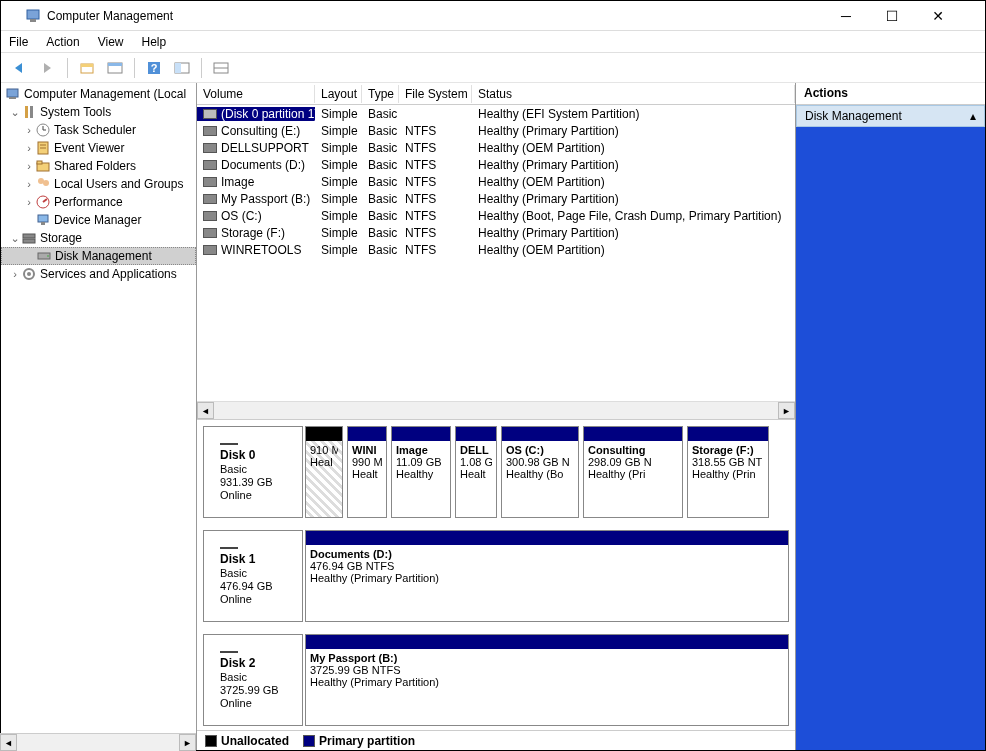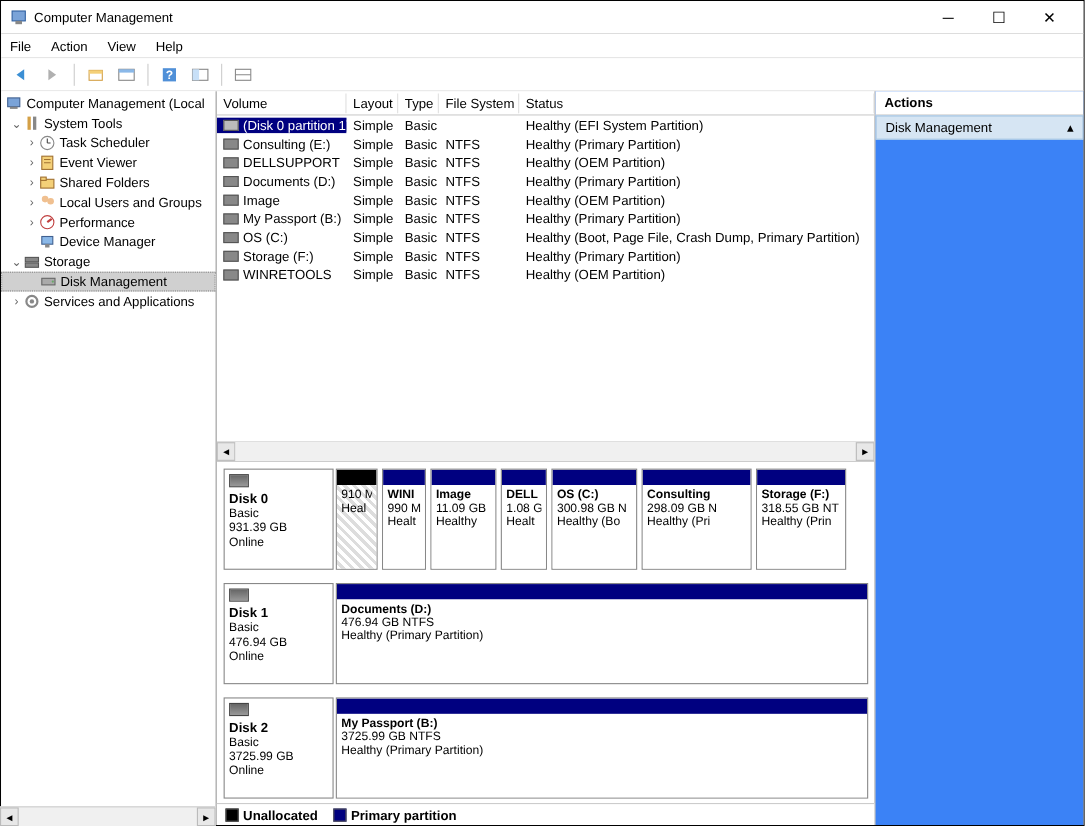--- a/index.html
+++ b/index.html
@@ -1,17 +1,17 @@
 <!DOCTYPE html>
 <html><head>
 <meta charset="utf-8">
 <style>
 * { box-sizing: border-box; margin: 0; padding: 0; }
 body { font-family: "Segoe UI", Tahoma, sans-serif; font-size: 12px; background: #fff; color: #000; width: 986px; height: 751px; overflow: hidden; border: 1px solid #000; }
-.titlebar { height: 30px; display: flex; align-items: center; padding: 0 8px; background: #fff; border-bottom: 1px solid #ddd; }
+.titlebar { height: 30px; display: flex; align-items: center; padding: 0 24px; background: #fff; border-bottom: 1px solid #ddd; }
 .titlebar .icon { width: 16px; height: 16px; margin-right: 6px; }
 .titlebar .title { flex: 1; font-size: 12px; }
 .titlebar .btn { width: 46px; height: 30px; display: flex; align-items: center; justify-content: center; font-size: 14px; }
 .menubar { height: 22px; display: flex; align-items: center; padding: 0 8px; gap: 18px; background: #fff; border-bottom: 1px solid #e0e0e0; }
 .menubar span { font-size: 12px; }
 .toolbar { height: 30px; display: flex; align-items: center; padding: 2px 8px; gap: 6px; background: #fff; border-bottom: 1px solid #e5e5e5; }
 .toolbar .tbtn { width: 22px; height: 22px; border: 1px solid transparent; display: flex; align-items: center; justify-content: center; }
 .toolbar .divider { width: 1px; height: 20px; background: #ccc; margin: 0 2px; }
 .main { display: flex; height: calc(100% - 30px - 22px - 30px); }
 .tree { width: 196px; border-right: 1px solid #999; overflow: hidden; padding: 2px 0; background: #fff; }
@@ -28,41 +28,41 @@
 .vol-row { display: flex; height: 17px; align-items: center; }
 .vol-row .col { padding: 0 6px; font-size: 12px; overflow: hidden; white-space: nowrap; }
 .vol-row.selected .col.volume { background: #000080; color: #fff; }
 .vol-row .vicon { width: 14px; height: 10px; background: #888; border: 1px solid #555; display: inline-block; margin-right: 4px; vertical-align: middle; }
 .vol-row.selected .vicon { background: #bbb; }
 .hscroll { height: 18px; background: #f0f0f0; display: flex; align-items: center; border-top: 1px solid #ddd; }
 .hscroll .arrow { width: 17px; height: 17px; background: #e8e8e8; border: 1px solid #bbb; display: flex; align-items: center; justify-content: center; font-size: 9px; }
 .hscroll .track { flex: 1; height: 17px; background: #f0f0f0; }
 .disk-graph { height: 310px; overflow-y: auto; overflow-x: hidden; position: relative; padding: 6px; }
 .disk-block { display: flex; margin-bottom: 12px; height: 92px; }
-.disk-label { width: 100px; border: 1px solid #888; padding: 4px; background: #fff; display: flex; flex-direction: column; gap: 1px; }
+.disk-label { width: 100px; border: 1px solid #888; padding: 16px; background: #fff; display: flex; flex-direction: column; gap: 1px; }
 .disk-label .dicon { width: 18px; height: 12px; background: linear-gradient(#666,#999); border: 1px solid #444; margin-bottom: 2px; }
 .disk-label b { font-size: 12px; }
 .disk-label span { font-size: 11px; }
 .disk-parts { flex: 1; display: flex; gap: 4px; margin-left: 2px; }
 .disk-parts.single .part { flex: 1; }
 .part { border: 1px solid #888; display: flex; flex-direction: column; overflow: hidden; min-width: 38px; }
 .part .header { background: #000080; height: 14px; flex-shrink: 0; }
 .part.unalloc .header { background: #000; }
 .part.unalloc .body { background: repeating-linear-gradient(45deg,#fff,#fff 3px,#ddd 3px,#ddd 6px); }
 .part .body { flex: 1; padding: 3px 4px; font-size: 11px; overflow: hidden; background: #fff; }
 .part .body b { font-size: 11px; display: block; }
 .part .body div { white-space: nowrap; overflow: hidden; }
 .legend { height: 20px; display: flex; align-items: center; padding: 0 8px; gap: 14px; border-top: 1px solid #ccc; background: #fff; font-weight: bold; }
 .legend .sw { width: 12px; height: 12px; display: inline-block; margin-right: 4px; border: 1px solid #555; vertical-align: middle; }
 .legend .sw.black { background: #000; }
 .legend .sw.navy { background: #000080; }
 .bottom-scroll { height: 18px; background: #f0f0f0; display: flex; border-top: 1px solid #ccc; }
 .bottom-scroll .arrow { width: 17px; height: 17px; background: #e8e8e8; border: 1px solid #bbb; display: flex; align-items: center; justify-content: center; font-size: 9px; }
 .bottom-scroll .track { flex: 1; }
-.actions { width: 189px; background: #3b82f6; display: flex; flex-direction: column; }
+.actions { width: 189px; background: #1d4ed8; display: flex; flex-direction: column; }
 .actions-header { background: #fff; border-bottom: 1px solid #ccc; padding: 3px 8px; font-weight: bold; font-size: 12px; height: 22px; }
 .actions-sel { background: #d6e5f3; border: 1px solid #a8c8e4; padding: 3px 8px; font-size: 12px; display: flex; justify-content: space-between; align-items: center; }
 .actions-item { padding: 5px 24px; font-size: 12px; display: flex; justify-content: space-between; align-items: center; }
 .col.volume { width: 118px; }
 .col.layout { width: 47px; }
 .col.type { width: 37px; }
 .col.fs { width: 73px; }
 .col.status { flex: 1; }
 svg { display: block; }
 </style>

